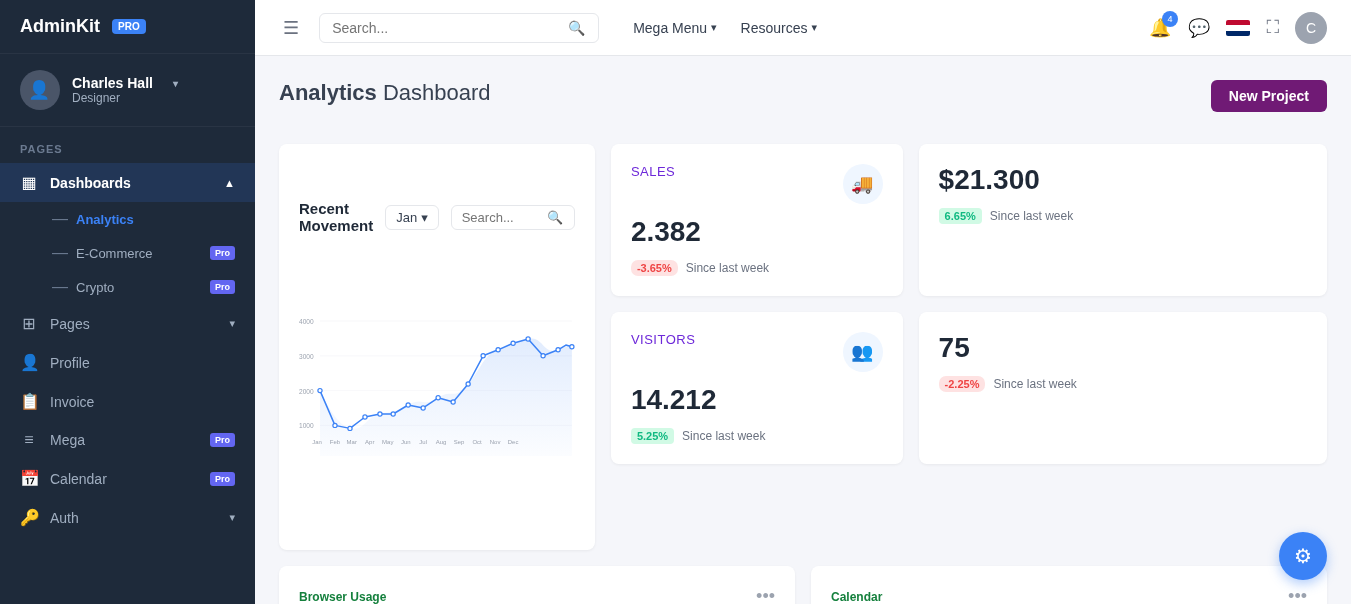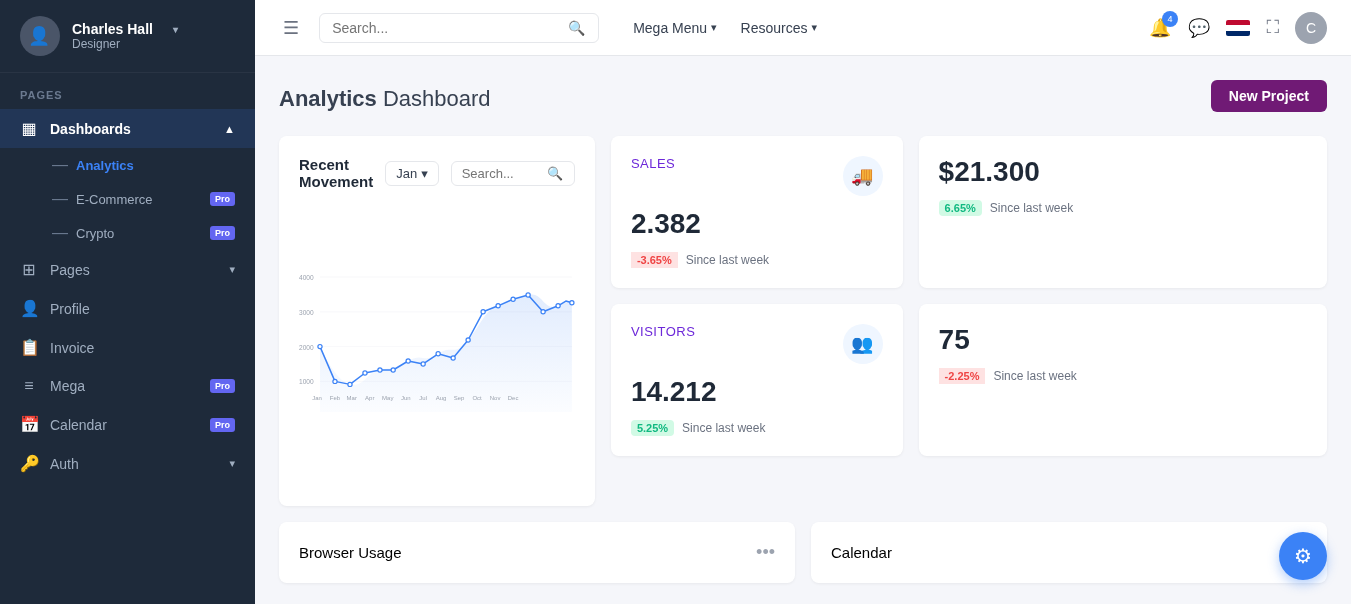--- a/index.html
+++ b/index.html
@@ -47,65 +47,69 @@
     .nav-link { font-size: 14px; color: #374151; padding: 6px 10px; cursor: pointer; display: flex; align-items: center; gap: 4px; }
     .topbar-right { margin-left: auto; display: flex; align-items: center; gap: 16px; }
     .topbar-icon { color: #6b7280; cursor: pointer; font-size: 18px; position: relative; }
     .notif-badge { position: absolute; top: -6px; right: -6px; background: #3b82f6; color: #fff; font-size: 9px; width: 16px; height: 16px; border-radius: 50%; display: flex; align-items: center; justify-content: center; }
     .flag-icon { width: 24px; height: 16px; background: linear-gradient(to bottom, #bf0a30 33%, #fff 33%, #fff 66%, #002868 66%); border-radius: 2px; }
     .avatar-sm { width: 32px; height: 32px; border-radius: 50%; background: #9ca3af; overflow: hidden; display: flex; align-items: center; justify-content: center; font-size: 14px; color: #fff; }
     .expand-icon { color: #6b7280; cursor: pointer; }
 
     
     .content { flex: 1; padding: 24px; overflow-y: auto; }
-    .page-header { display: flex; align-items: flex-end; margin-bottom: 24px; }
+    .page-header { display: flex; align-items: flex-start; margin-bottom: 32px; }
     .page-title-wrap { flex: 1; }
     .page-title { font-size: 22px; font-weight: 400; color: #374151; }
     .page-title strong { font-weight: 700; }
     .header-actions { display: flex; gap: 12px; }
     .btn-invite { border: 1px solid #d1d5db; background: #fff; color: #374151; padding: 8px 18px; border-radius: 6px; cursor: pointer; font-size: 14px; }
     .btn-new { background: #701a75; color: #fff; padding: 8px 18px; border-radius: 6px; cursor: pointer; font-size: 14px; border: none; font-weight: 600; }
     .main-grid { display: grid; grid-template-columns: 1fr 1fr 1.4fr; gap: 16px; }
 
     .stat-card { background: #fff; border-radius: 8px; padding: 20px; box-shadow: 0 1px 3px rgba(0,0,0,0.06); }
     .stat-card-header { display: flex; align-items: flex-start; justify-content: space-between; margin-bottom: 12px; }
     .stat-label { font-size: 13px; color: #6d28d9; font-weight: 500; text-transform: uppercase; letter-spacing: 0.5px; }
     .stat-icon { width: 40px; height: 40px; background: #eff6ff; border-radius: 50%; display: flex; align-items: center; justify-content: center; color: #3b82f6; font-size: 18px; }
     .stat-value { font-size: 28px; font-weight: 700; color: #1f2937; margin-bottom: 12px; }
     .stat-footer { display: flex; align-items: center; gap: 8px; font-size: 12px; color: #6b7280; }
-    .badge-neg { background: #fee2e2; color: #ef4444; padding: 2px 6px; border-radius: 0; font-size: 11px; font-weight: 600; }
+    .badge-neg { background: #fee2e2; color: #ef4444; padding: 2px 6px; border-radius: 7px; font-size: 11px; font-weight: 600; }
     .badge-pos { background: #d1fae5; color: #10b981; padding: 2px 6px; border-radius: 4px; font-size: 11px; font-weight: 600; }
 
     
     .chart-card { background: #fff; border-radius: 8px; padding: 20px; box-shadow: 0 1px 3px rgba(0,0,0,0.06); grid-row: 1 / 3; }
-    .chart-header { display: flex; align-items: center; margin-bottom: 16px; gap: 12px; }
+    .chart-header { display: flex; align-items: center; margin-bottom: 16px; gap: 12px; margin-top: 36px; }
     .chart-title { font-size: 15px; font-weight: 600; color: #1f2937; flex: 1; }
     .month-select { display: flex; align-items: center; gap: 4px; border: 1px solid #e5e7eb; border-radius: 6px; padding: 4px 10px; font-size: 13px; cursor: pointer; color: #374151; }
     .chart-search { display: flex; align-items: center; border: 1px solid #e5e7eb; border-radius: 6px; padding: 4px 10px; gap: 6px; font-size: 13px; color: #9ca3af; }
     .chart-search input { border: none; outline: none; font-size: 13px; color: #6b7280; background: transparent; width: 80px; }
 
     .chart-wrap { position: relative; height: 280px; }
     svg.chart { width: 100%; height: 100%; }
 
     
     .bottom-row { display: grid; grid-template-columns: 1fr 1fr; gap: 16px; margin-top: 16px; }
     .bottom-card { background: #fff; border-radius: 8px; padding: 20px; box-shadow: 0 1px 3px rgba(0,0,0,0.06); min-height: 60px; }
     .bottom-card-header { display: flex; align-items: center; justify-content: space-between; }
-    .bottom-card-title { font-size: 15px; font-weight: 400; color: #000000; }
+    .bottom-card-title { font-size: 12px; font-weight: 700; color: #15803d; }
     .dots-menu { color: #9ca3af; cursor: pointer; font-size: 18px; }
 
     
     .fab { position: fixed; bottom: 24px; right: 24px; width: 48px; height: 48px; background: #3b82f6; border-radius: 50%; display: flex; align-items: center; justify-content: center; color: #fff; cursor: pointer; box-shadow: 0 4px 12px rgba(59,130,246,0.4); font-size: 20px; z-index: 100; }
 
     .left-cards { display: grid; grid-template-rows: auto auto; gap: 16px; }
   </style>
 </head>
 <body>
 
 <div class="sidebar">
+  <div class="sidebar-brand">
+    <span class="brand-text">AdminKit</span>
+    <span class="brand-badge">PRO</span>
+  </div>
 
   <div class="user-section">
     <div class="user-avatar">👤</div>
     <div class="user-info">
       <div class="user-name">
         <span>Charles Hall</span>
         <span class="chevron-down">▾</span>
       </div>
       <div class="user-role">Designer</div>
     </div>

